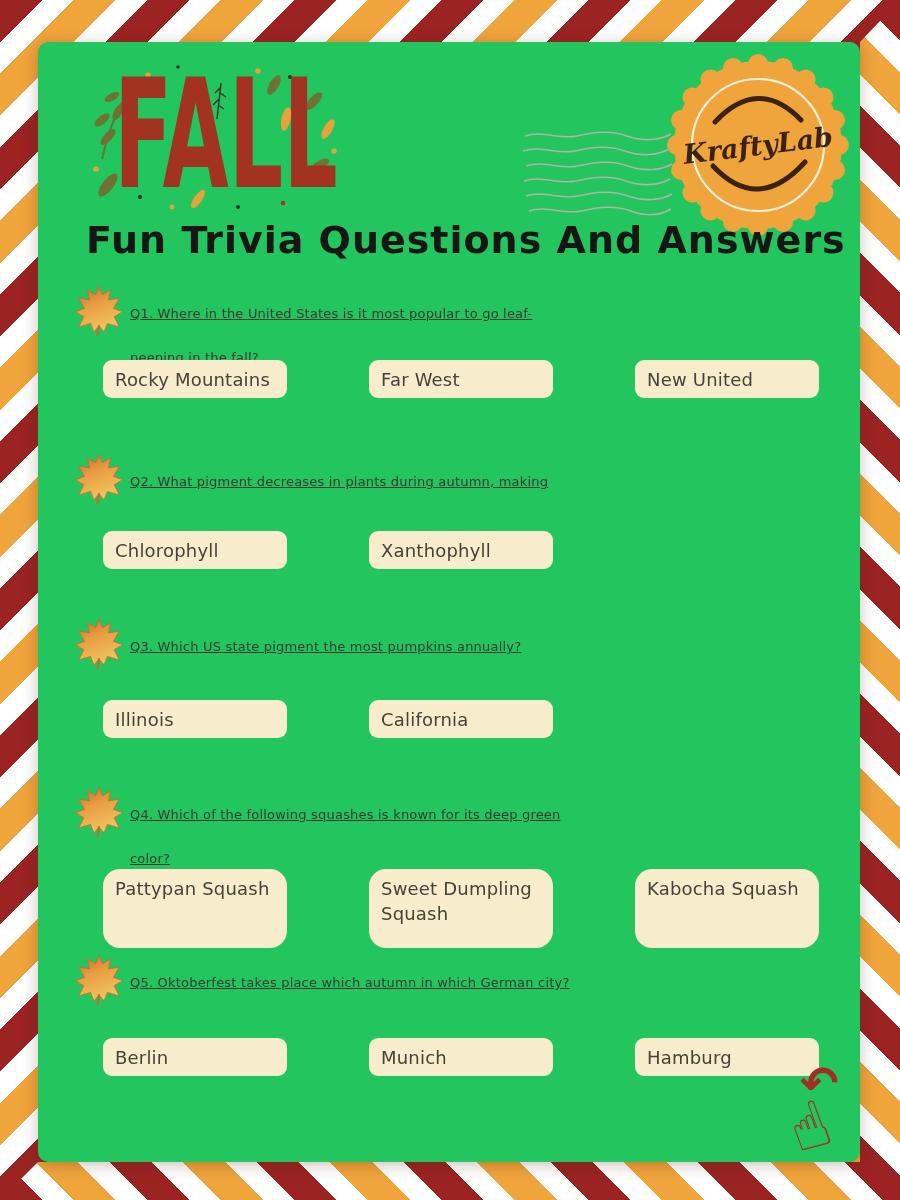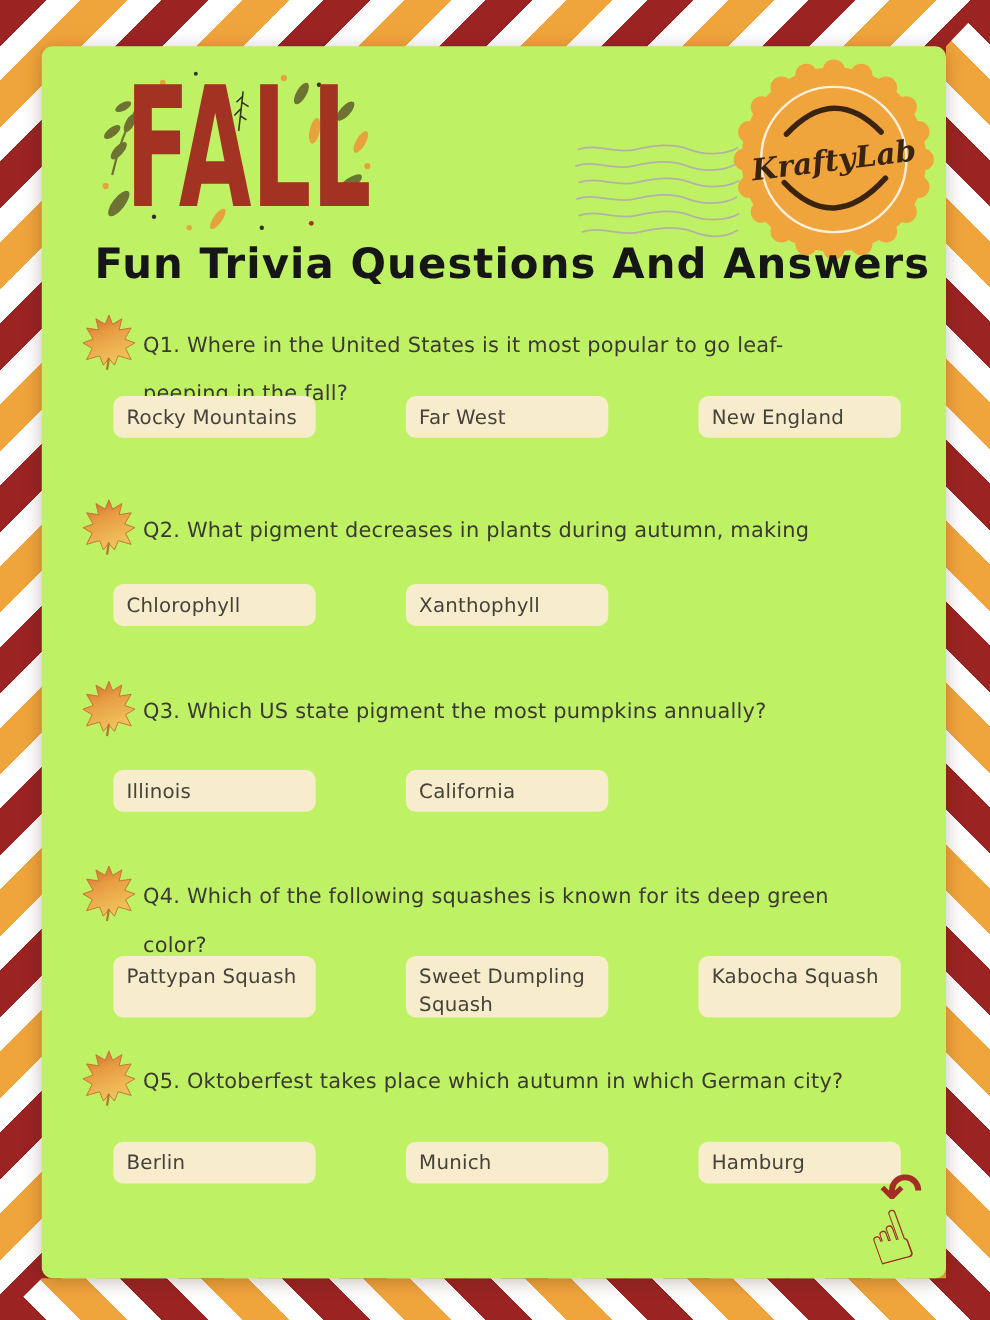--- a/index.html
+++ b/index.html
@@ -9,48 +9,48 @@
   
   .stripes-base{position:absolute;inset:0;
     background:repeating-linear-gradient(135deg,
       #9B2423 0 30px,#FFFFFF 30px 52px,#F0A43C 52px 82px,#FFFFFF 82px 104px);}
   .stripes-alt{position:absolute;inset:0;
     background:repeating-linear-gradient(45deg,
       #9B2423 0 30px,#FFFFFF 30px 52px,#F0A43C 52px 82px,#FFFFFF 82px 104px);
     clip-path:polygon(900px 0px,860px 42px,860px 1162px,38px 1162px,0px 1200px,900px 1200px);}
 
   .card{position:absolute;left:38px;top:42px;width:822px;height:1120px;
-        background:#bef264;border-radius:10px;
+        background:#22c55e;border-radius:10px;
         box-shadow:0 3px 16px rgba(60,30,10,.28);}
 
   .fall-logo{position:absolute;left:40px;top:14px;width:265px;height:162px;}
   .postmark{position:absolute;left:483px;top:86px;width:152px;height:96px;}
   .stamp{position:absolute;left:625px;top:8px;width:190px;height:190px;}
 
   .main-title{position:absolute;left:48px;top:176px;width:760px;
       font-size:38px;font-weight:bold;color:#161616;letter-spacing:1px;
       white-space:nowrap;}
 
   .question{position:absolute;left:0;right:0;height:168px;}
   .question.q1{top:245px}.question.q2{top:413px}.question.q3{top:578px}
   .question.q4{top:746px}.question.q5{top:914px}
 
   .leaf{position:absolute;left:34px;top:-4px;width:54px;height:54px;}
-  .qtext{margin:0 30px 0 92px;padding-top:5px;font-size:19px;line-height:44px;
-         color:#3C3933;letter-spacing:.2px;}
+  .qtext{margin:0 30px 0 92px;padding-top:5px;font-size:13px;line-height:44px;
+         color:#3C3933;letter-spacing:.2px;text-decoration:underline;}
 
   .answers{position:absolute;left:65px;display:grid;
            grid-template-columns:repeat(3,184px);column-gap:82px;}
   .q1 .answers{top:73px}.q2 .answers{top:76px}.q3 .answers{top:80px}
   .q4 .answers{top:81px}.q5 .answers{top:82px}
 
   .answer{box-sizing:border-box;background:#F7ECCB;border-radius:9px;height:38px;
           display:flex;align-items:center;padding:0 12px;font-size:18px;
           color:#45423C;letter-spacing:.2px;}
-  .q4 .answer{height:56px;align-items:flex-start;padding-top:7px;line-height:25px;}
+  .q4 .answer{height:79px;align-items:flex-start;padding-top:7px;line-height:25px;border-radius:17px;}
 
   .hand-icon{position:absolute;left:742px;top:1026px;width:96px;height:110px;
              color:#A32C25;font-family:"DejaVu Sans",sans-serif;}
   .hand-arrow{position:absolute;left:20px;top:-12px;font-size:46px;font-weight:bold;}
   .hand-glyph{position:absolute;left:10px;top:22px;font-size:64px;
               transform:rotate(-20deg);}
 </style>
 </head>
 <body>
 
@@ -165,21 +165,21 @@
       <svg class="leaf">
           <use href="#maple"></use>
         </svg>
       <div class="qtext">
         <div>Q1. Where in the United States is it most popular to go leaf-</div>
         <div>peeping in the fall?</div>
       </div>
       <div class="answers">
         <div class="answer">Rocky Mountains</div>
         <div class="answer">Far West</div>
-        <div class="answer">New England</div>
+        <div class="answer">New United</div>
       </div>
     </section>
 
     <section class="question q2">
       <svg class="leaf">
           <use href="#maple"></use>
         </svg>
       <div class="qtext">
         <div>Q2. What pigment decreases in plants during autumn, making</div>
       </div>

